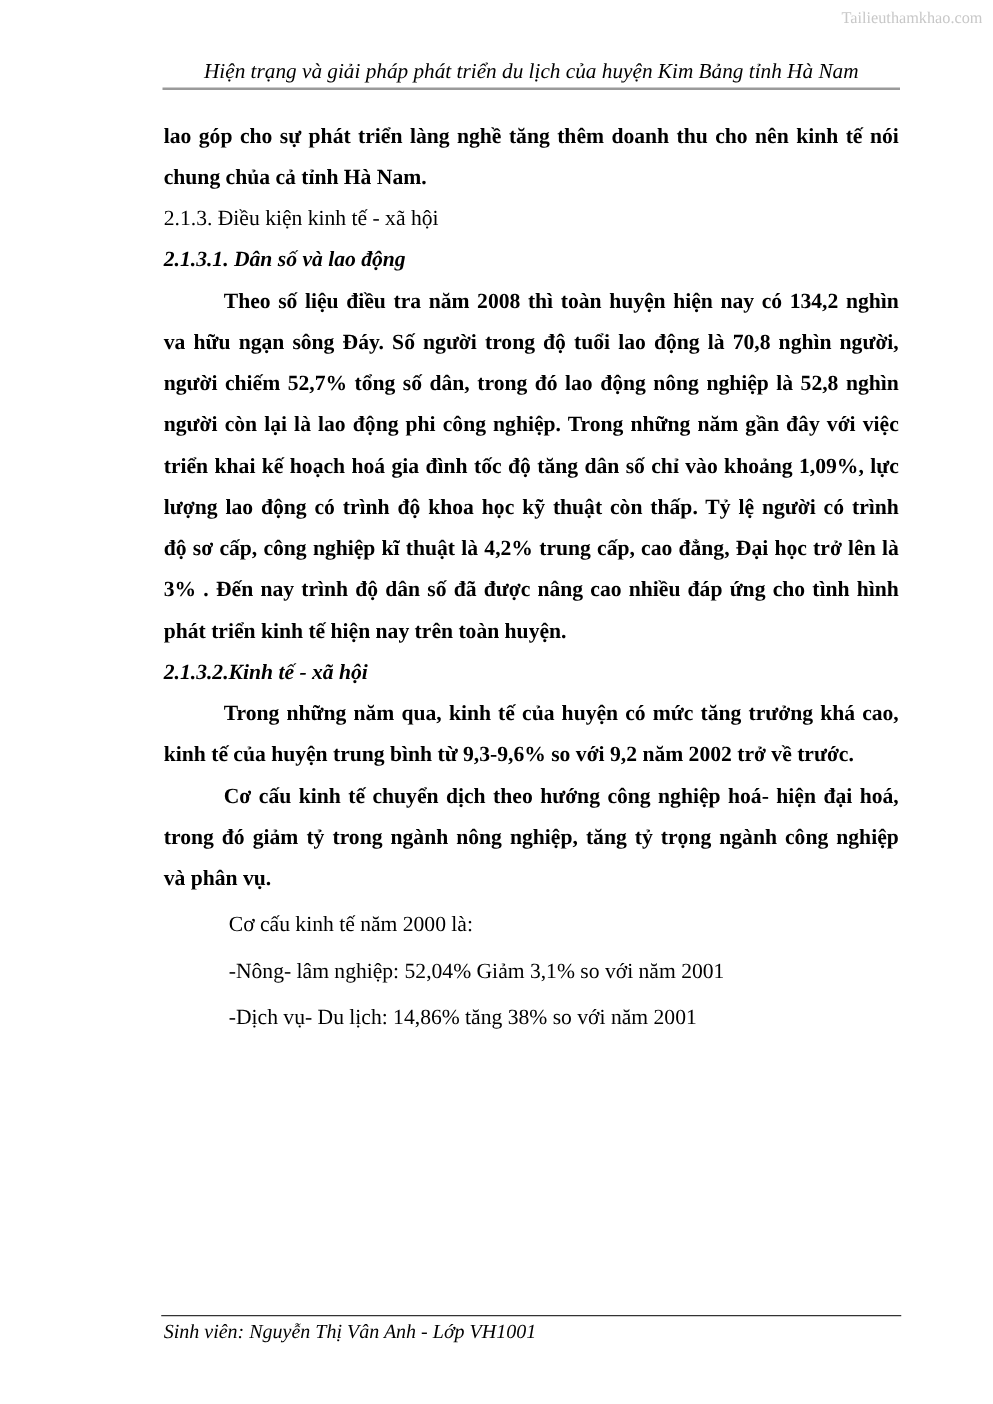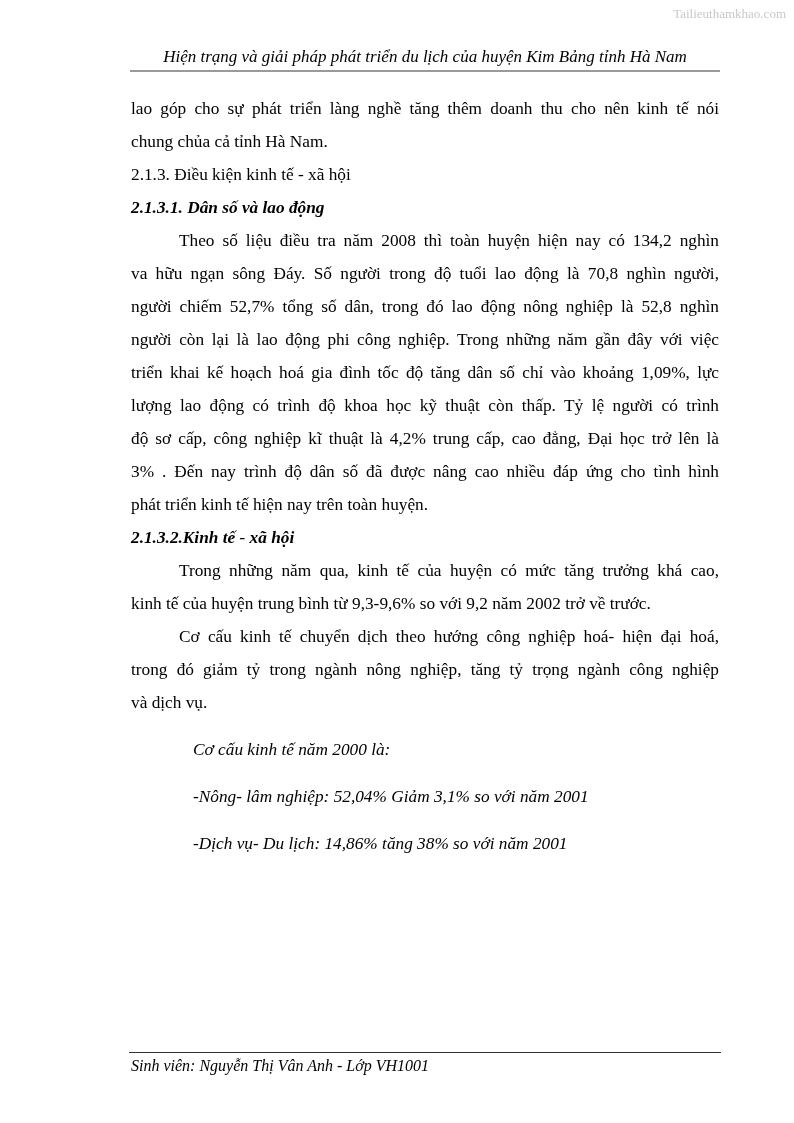--- a/index.html
+++ b/index.html
@@ -18,26 +18,26 @@
       text-align: center; font-style: italic; font-size: 17px; line-height: 20px;
     }
     .header-rule {
       position: absolute; left: 130px; width: 590px; top: 70px;
       height: 2px; background: #9a9a9a;
     }
     .content {
       position: absolute; left: 131px; width: 588px; top: 92px;
       font-size: 17.3px; line-height: 33px;
     }
-    .p { margin: 0; text-align: justify; text-align-last: justify; }
+    .p { margin: 0; text-align: justify; text-align-last: justify; font-weight: bold; }
     .p.last { text-align-last: left; }
     .indent { text-indent: 48px; }
     .h3 { margin: 0; font-weight: normal; }
     .h4 { margin: 0; font-weight: bold; font-style: italic; }
-    .item { margin: 14px; padding-left: 48px; font-style: italic; }
+    .item { margin: 4px; padding-left: 48px; }
     sup { font-size: 10px; line-height: 0; vertical-align: 7px; }
     .footer-rule {
       position: absolute; left: 129px; width: 592px; top: 1052px;
       height: 1px; background: #333;
     }
     .footer {
       position: absolute; left: 131px; top: 1056px;
       font-style: italic; font-size: 16px; line-height: 20px;
     }
   </style>
@@ -71,21 +71,21 @@
   <p class="h4">2.1.3.2.Kinh tế - xã hội</p>
 
   <div>
     <p class="p indent">Trong những năm qua, kinh tế của huyện có mức tăng trưởng khá cao,</p>
     <p class="p last">kinh tế của huyện trung bình từ 9,3-9,6% so với 9,2 năm 2002 trở về trước.</p>
   </div>
 
   <div>
     <p class="p indent">Cơ cấu kinh tế chuyển dịch theo hướng công nghiệp hoá- hiện đại hoá,</p>
     <p class="p">trong đó giảm tỷ trong ngành nông nghiệp, tăng tỷ trọng ngành công nghiệp</p>
-    <p class="p last">và dịch vụ.</p>
+    <p class="p last">và phân vụ.</p>
   </div>
 
   <p class="item">Cơ cấu kinh tế năm 2000 là:</p>
   <div>
     <p class="item">-Nông- lâm nghiệp: 52,04% Giảm 3,1% so với năm 2001</p>
     <p class="item">-Dịch vụ- Du lịch: 14,86% tăng 38% so với năm 2001</p>
   </div>
 </div>
 
 <div class="footer-rule"></div>

